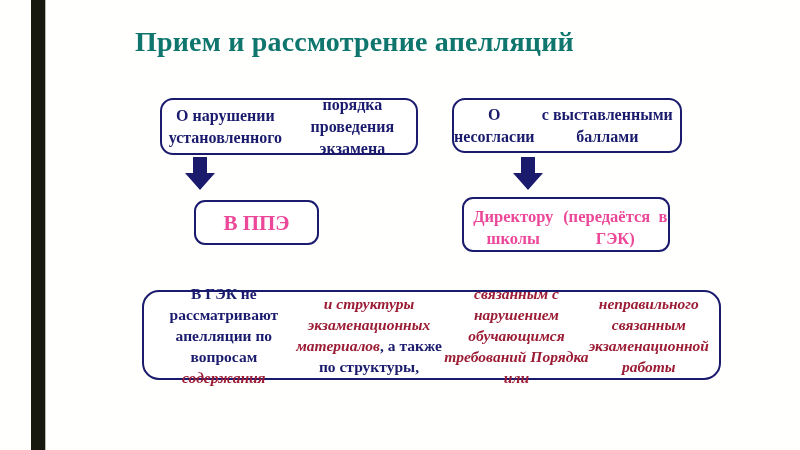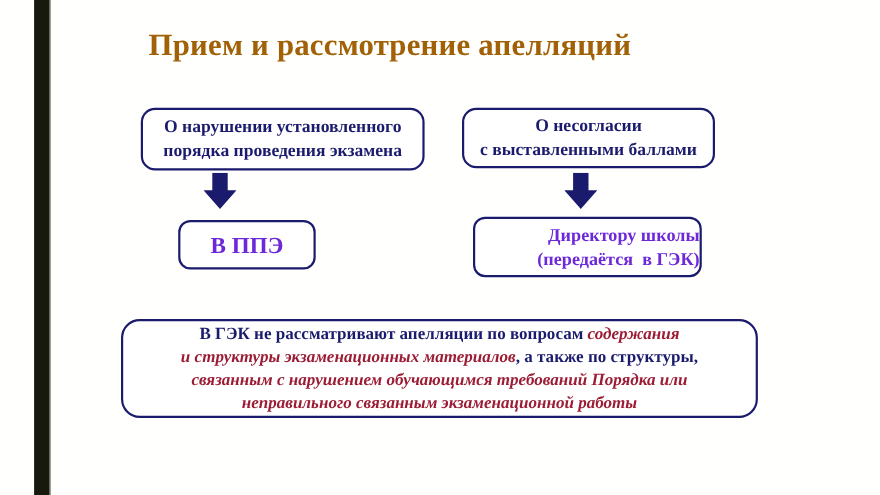--- a/index.html
+++ b/index.html
@@ -21,46 +21,47 @@
     width: 15px; height: 450px;
     background: #17190e;
     border-right: 1px solid #b9b9b2;
   }
   .slide-title {
     position: absolute;
     left: 135px; top: 26px;
     width: 460px;
     font-size: 28px;
     font-weight: bold;
-    color: #a16207;
+    color: #0f766e;
     letter-spacing: 0.2px;
     white-space: nowrap;
   }
   .rbox {
     position: absolute;
     background: #ffffff;
     border: 2px solid #1b1b6e;
     display: flex;
-    flex-direction: column;
+    flex-direction: row;
     align-items: center;
     justify-content: center;
     text-align: center;
     font-weight: bold;
+    margin-left: 32px;
   }
   .appeal-box {
     border-radius: 13px;
     color: #1b1b6e;
     font-size: 16px;
     line-height: 22px;
   }
   .box-violation { left: 128px; top: 98px; width: 258px; height: 57px; }
   .box-disagreement { left: 420px; top: 98px; width: 230px; height: 55px; font-family: Liberation Serif, serif; }
   .result-box {
     border-radius: 11px;
-    color: #6d28d9;
+    color: #ec4899;
     font-size: 16.5px;
     line-height: 22px;
   }
   .box-ppe { left: 162px; top: 200px; width: 125px; height: 45px; font-size: 21px; }
   .box-director { left: 430px; top: 197px; width: 208px; height: 55px; align-items: flex-end; }
   .down-arrow {
     position: absolute;
     width: 30px; height: 33px;
   }
   .arrow-left { left: 185px; top: 157px; }

